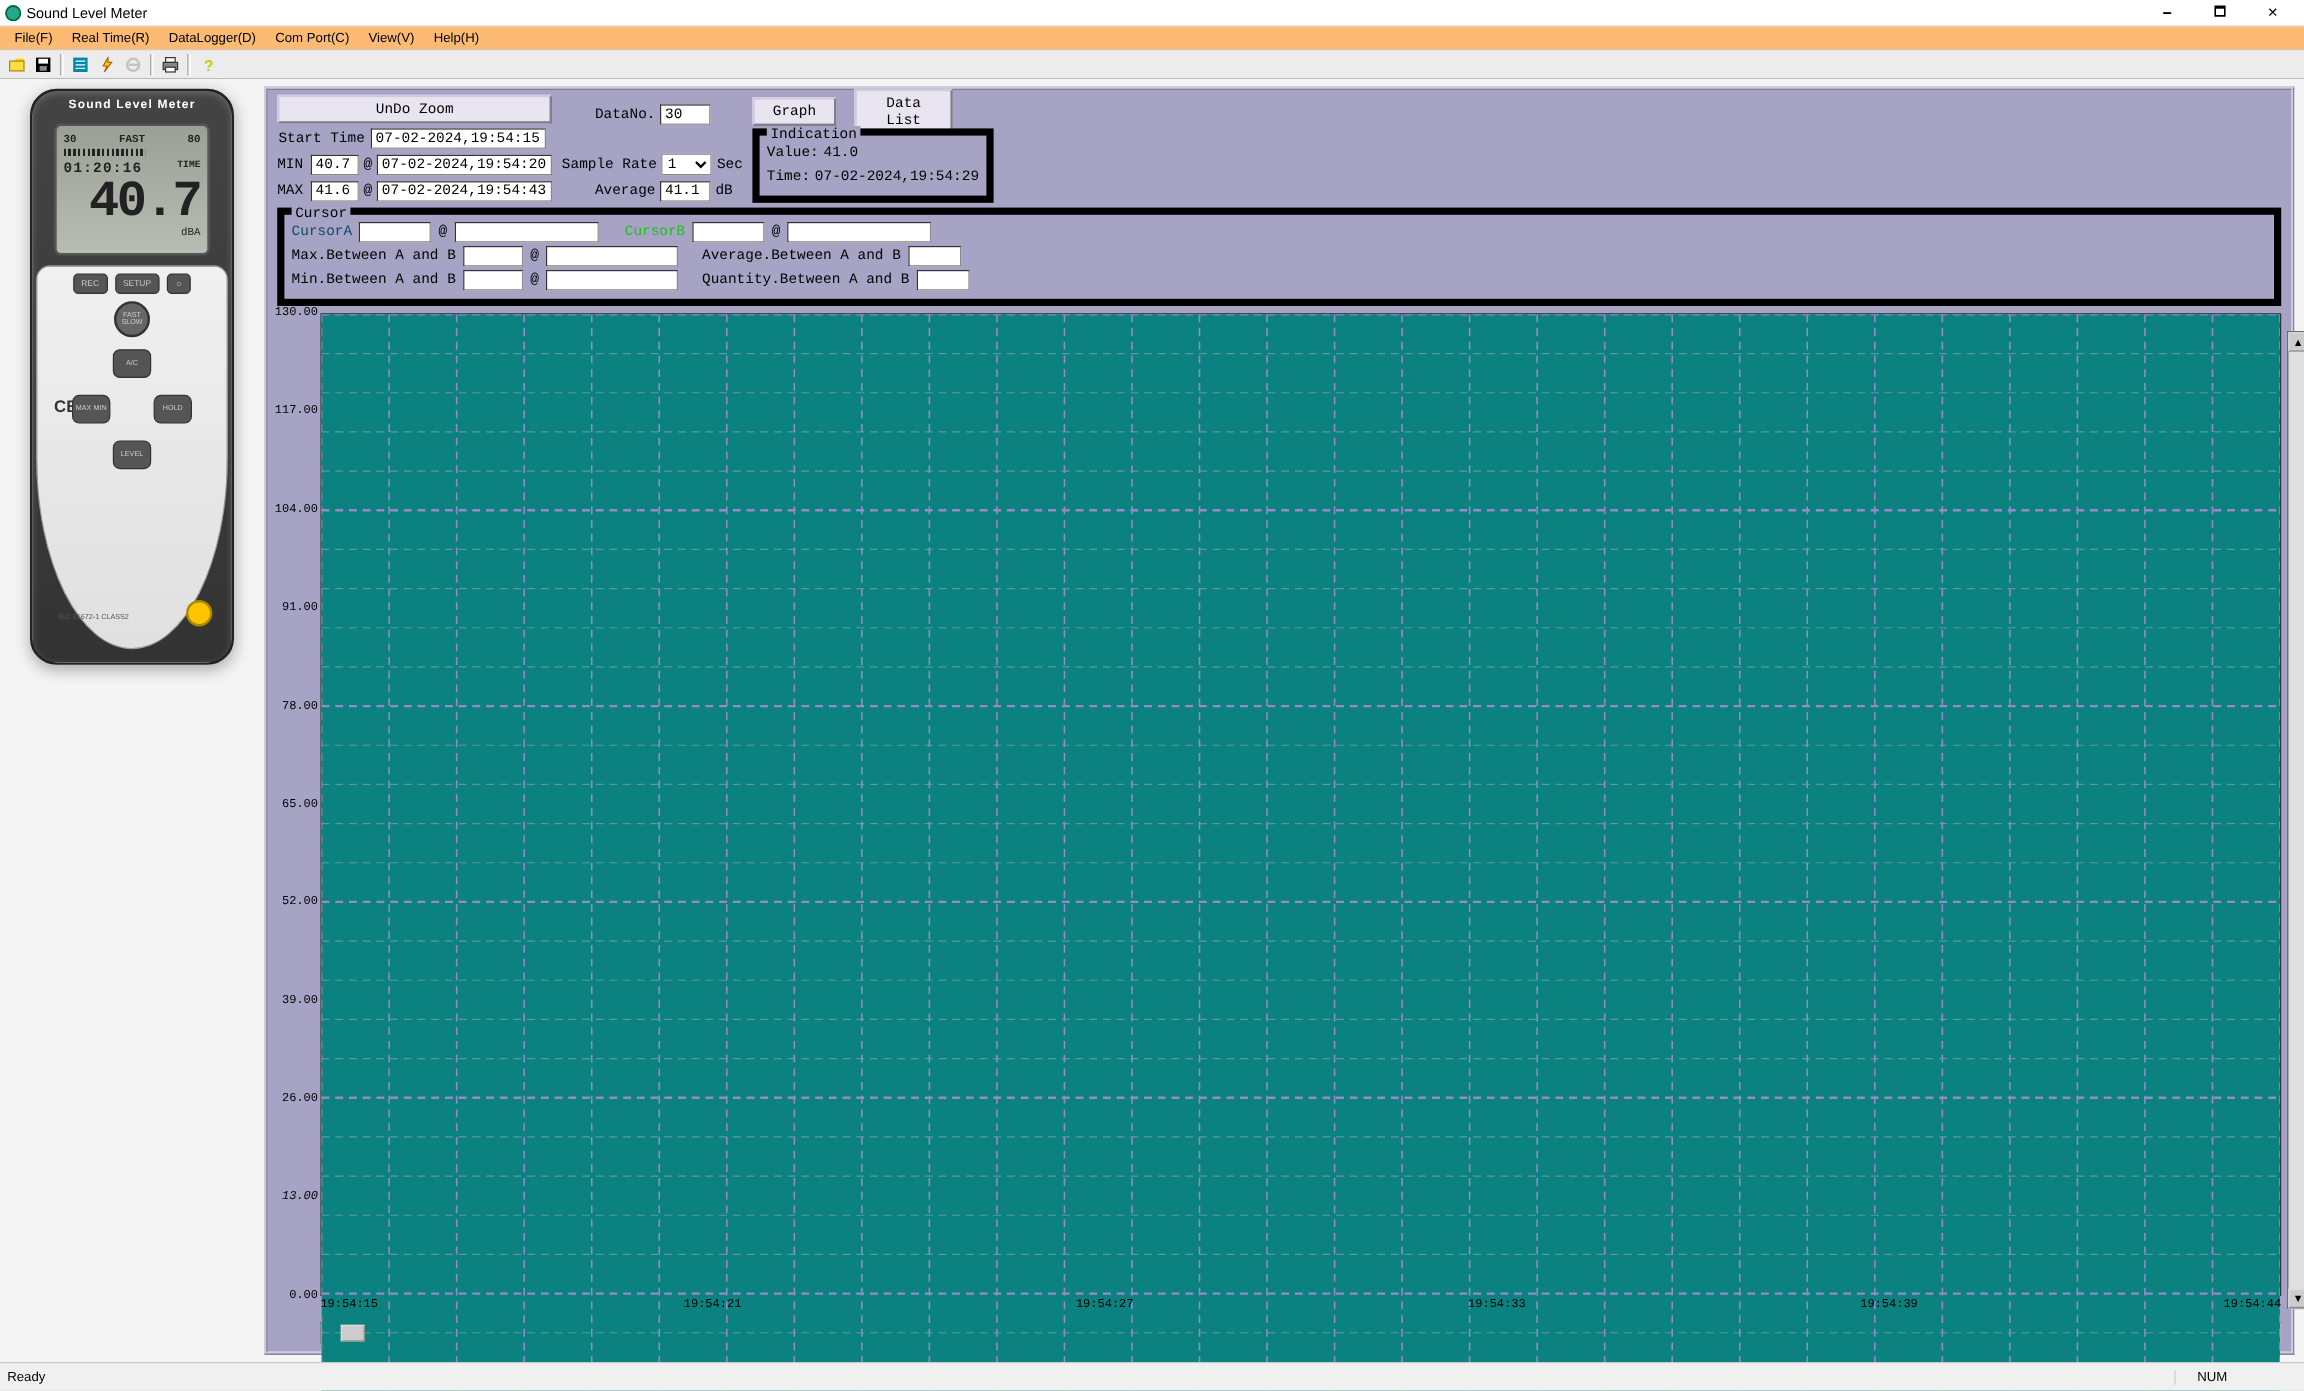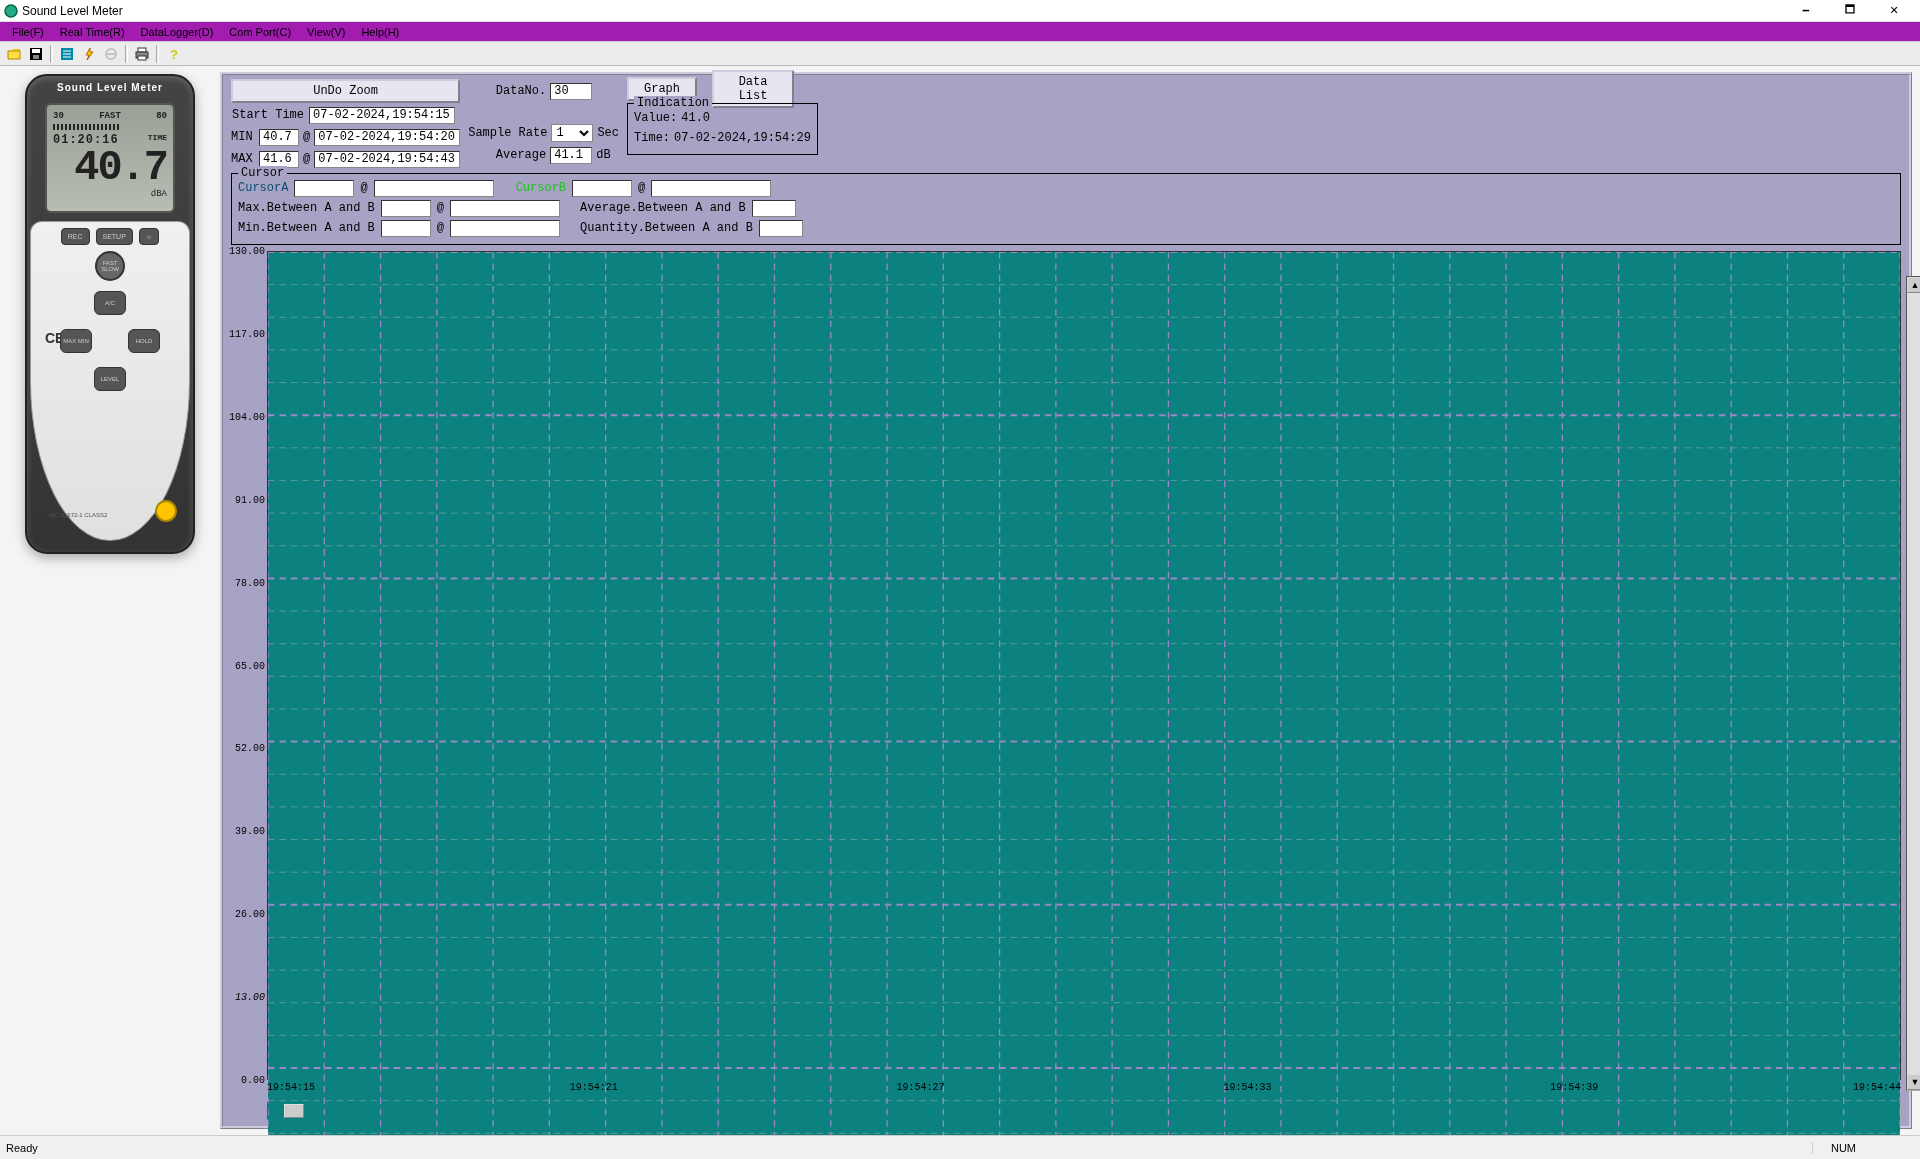--- a/index.html
+++ b/index.html
@@ -2,21 +2,21 @@
 <html><head>
 <meta charset="utf-8">
 <style>
 *{box-sizing:border-box;margin:0;padding:0}
 body{font-family:Tahoma,Arial,sans-serif;font-size:11px;background:#fff;overflow:hidden;width:1920px;height:1159px;position:relative}
 .titlebar{height:22px;background:#fff;display:flex;align-items:center;padding:0 4px;border-bottom:1px solid #ddd}
 .titlebar .app-icon{width:14px;height:14px;margin-right:4px}
 .titlebar .title{flex:1;font-size:12px}
 .winctrl{display:flex;gap:0}
 .winctrl span{width:44px;height:20px;display:flex;align-items:center;justify-content:center;cursor:pointer}
-.menubar{height:20px;background:#a21caf;display:flex;align-items:center;padding:0 4px;border-bottom:1px solid #ccc}
+.menubar{height:20px;background:#fdba74;display:flex;align-items:center;padding:0 4px;border-bottom:1px solid #ccc}
 .menubar .menu{padding:2px 8px;cursor:pointer}
 .toolbar{height:24px;background:#ececec;display:flex;align-items:center;padding:1px 4px;border-bottom:1px solid #bbb;gap:2px}
 .toolbar .tbtn{width:20px;height:20px;display:flex;align-items:center;justify-content:center;border:1px solid transparent;cursor:pointer}
 .toolbar .sep{width:3px;height:18px;border-left:1px solid #aaa;border-right:1px solid #fff;margin:0 2px}
 .main{position:absolute;top:66px;left:0;right:0;bottom:24px;background:#f4f4f4;display:flex}
 .device-panel{width:220px;padding:8px 12px;display:flex;justify-content:center;align-items:flex-start}
 .meter{width:170px;height:480px;background:linear-gradient(to bottom,#444,#333);border-radius:22px;border:2px solid #222;position:relative;box-shadow:inset 0 2px 6px rgba(255,255,255,.2),0 4px 12px rgba(0,0,0,.3)}
 .meter-label{text-align:center;color:#fff;font-size:10px;font-weight:bold;letter-spacing:1px;padding:6px 0}
 .lcd{width:130px;height:110px;margin:4px auto;background:linear-gradient(to bottom,#9aa096,#b8bdb4);border-radius:6px;border:2px solid #555;padding:6px;font-family:"Courier New",monospace;color:#222;position:relative}
 .lcd-row{display:flex;justify-content:space-between;font-size:9px;font-weight:bold}
@@ -29,29 +29,29 @@
 .dbtn{background:#555;color:#ccc;font-size:7px;padding:4px 6px;border-radius:4px;border:1px solid #333}
 .circ-btn{width:30px;height:30px;border-radius:50%;background:#666;border:2px solid #333;display:flex;align-items:center;justify-content:center;color:#ccc;font-size:6px;text-align:center}
 .dpad{position:relative;width:100px;height:100px;margin:10px auto}
 .dpad .dp{position:absolute;width:32px;height:24px;background:#555;border-radius:6px;border:1px solid #333;color:#ccc;font-size:6px;display:flex;align-items:center;justify-content:center}
 .dp.up{top:0;left:34px}.dp.down{bottom:0;left:34px}.dp.left{left:0;top:38px}.dp.right{right:0;top:38px}
 .ce-mark{position:absolute;left:14px;top:108px;font-size:14px;font-weight:bold;color:#333}
 .pwr{position:absolute;right:12px;bottom:18px;width:22px;height:22px;border-radius:50%;background:#ffc400;border:2px solid #aa8800}
 .iec{position:absolute;bottom:22px;left:18px;font-size:6px;color:#555}
 .graph-panel{flex:1;margin:6px 8px 6px 0;border:3px ridge #d0cadf;background:#a7a3c4;display:flex;flex-direction:column}
 .gp-title{text-align:center;font-family:"Courier New",monospace;font-size:12px;color:#000;padding:1px 0}
-.controls{display:flex;gap:8px;padding:4px 8px;align-items:flex-start}
+.controls{display:flex;gap:8px;padding:4px 8px;align-items:flex-end}
 .col{display:flex;flex-direction:column;gap:2px}
 .btn{font-family:"Courier New",monospace;background:#e8e5f0;border:2px outset #d0cadf;padding:3px 14px;cursor:pointer;font-size:12px}
 .lbl{font-family:"Courier New",monospace;font-size:12px;color:#000;white-space:nowrap}
 .lbl.purple{color:#0c4a6e}
 .lbl.green{color:#20c020}
 .inp{background:#fff;border:1px inset #888;font-family:"Courier New",monospace;font-size:12px;padding:1px 3px;height:17px}
 .sel{background:#fff;border:1px solid #888;font-family:"Courier New",monospace;font-size:12px;height:18px}
-.fieldset{border:1px solid #000000;padding:4px 6px 6px;position:relative;margin-top:2px}
+.fieldset{border:6px solid #000000;padding:4px 6px 6px;position:relative;margin-top:2px}
 .fieldset .legend{position:absolute;top:-8px;left:6px;background:#a7a3c4;padding:0 3px;font-family:"Courier New",monospace;font-size:12px}
 .fr{display:flex;align-items:center;gap:4px;height:20px}
 .chart-area{flex:1;position:relative;margin:6px 8px 2px 8px;display:flex}
 .y-axis{width:36px;position:relative}
 .y-tick{position:absolute;right:2px;font-family:"Courier New",monospace;font-size:10px;transform:translateY(-50%)}
 .plot-wrap{flex:1;position:relative;border:1px solid #333}
 .plot{position:absolute;inset:0;background:#0b8280}
 .x-axis{height:18px;margin:0 8px 0 44px;position:relative}
 .x-tick{position:absolute;top:0;font-family:"Courier New",monospace;font-size:10px;transform:translateX(-50%)}
 .hscroll{height:18px;margin:2px 8px 6px 44px;background:#e0e0e0;border:1px inset #aaa;display:flex;align-items:center}

